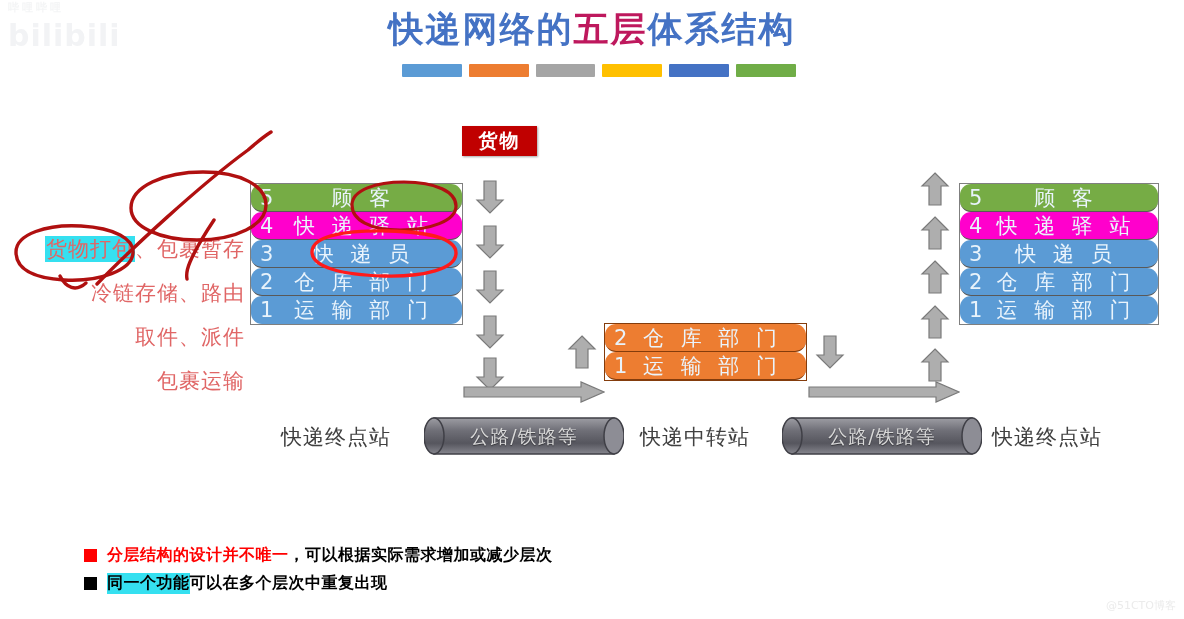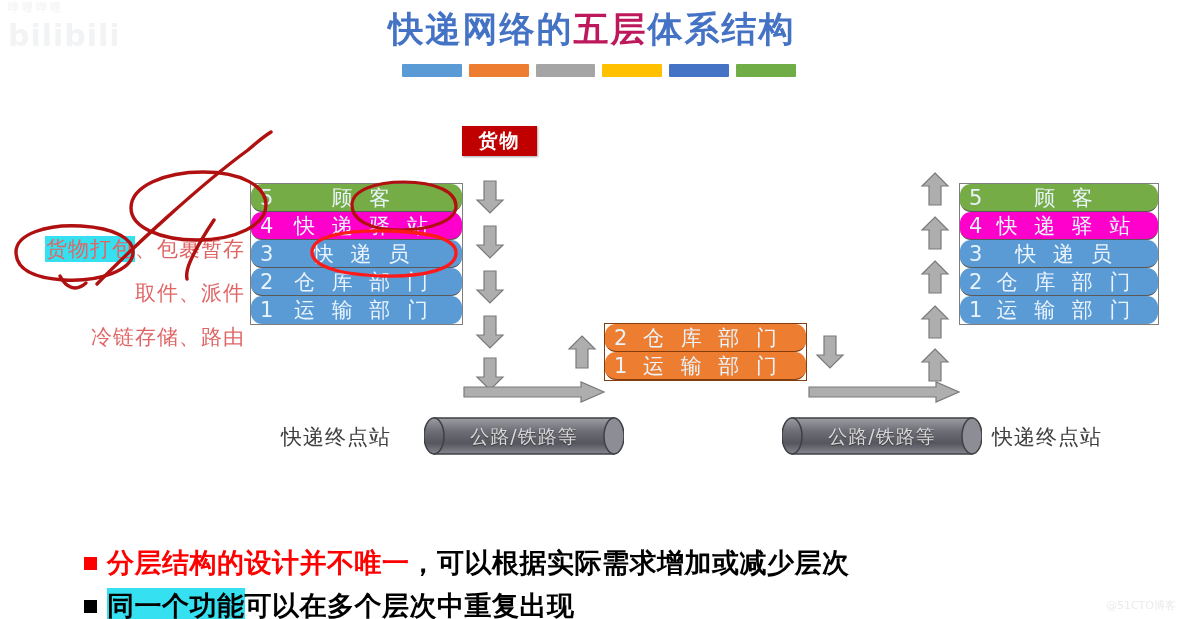--- a/index.html
+++ b/index.html
@@ -97,21 +97,21 @@
   .pipe .plabel{
     position:absolute;left:0;top:0;width:200px;height:40px;line-height:40px;
     text-align:center;color:#d9d9d9;font-size:19px;letter-spacing:1px;
     font-family:"DejaVu Sans","Liberation Sans",sans-serif;
     text-shadow:0 1px 1px rgba(0,0,0,.45);
   }
 
   
   .bullets{position:absolute;left:84px;top:545px;width:900px;
     font-family:"DejaVu Sans","Liberation Sans",sans-serif;}
-  .bullet{display:flex;align-items:center;margin-bottom:7px;font-size:27px;font-weight:bold;letter-spacing:.5px;}
+  .bullet{display:flex;align-items:center;margin-bottom:7px;font-size:16px;font-weight:bold;letter-spacing:.5px;}
   .bullet .sq{width:13px;height:13px;margin-right:10px;flex:none;}
   .tx-red{color:#ff0000;}
   .tx-black{color:#000000;}
   .tx-cyan{background:#35e0f0;color:#000000;}
 
   
   .ann{position:absolute;left:0;top:0;width:1184px;height:619px;pointer-events:none;}
 </style>
 </head>
 <body>
@@ -134,22 +134,23 @@
       <span style="background: rgb(255, 192, 0);"></span>
       <span style="background: rgb(68, 114, 196);"></span>
       <span style="background: rgb(112, 173, 71);"></span>
     </div>
 
   <div class="goods">货物</div>
 
   <div class="left-labels" id="left-labels">
       <div class="ll"></div>
       <div class="ll"><span class="cyan">货物打包</span><span>、包裹暂存</span></div>
+      <div class="ll">冷链存储、路由</div>
       <div class="ll">取件、派件</div>
-      <div class="ll">冷链存储、路由</div>
+      <div class="ll">包裹运输</div>
     </div>
 
   <div class="stack" id="stack-left">
       <div class="layer lv-green" style="background: rgb(118, 172, 69);">
         <span class="num">5</span>
         <span class="nm">顾  客</span>
       </div>
       <div class="layer lv-magenta" style="background: rgb(255, 0, 204);">
         <span class="num">4</span>
         <span class="nm">快 递 驿 站</span>
@@ -284,20 +285,21 @@
           <stop offset="70%" stop-color="#56565e"></stop>
             <stop offset="100%" stop-color="#86868e"></stop>
         </linearGradient>
       </defs>
       <rect x="10" y="2" width="180" height="36" fill="url(#pg1)" stroke="#3f3f46" stroke-width="1.5"></rect>
       <ellipse cx="10" cy="20" rx="10" ry="18" fill="url(#pg1)" stroke="#3f3f46" stroke-width="1.5"></ellipse>
       <ellipse cx="190" cy="20" rx="10" ry="18" fill="#8d8d95" stroke="#3f3f46" stroke-width="1.5"></ellipse>
     </svg>
     <div class="plabel">公路/铁路等</div>
   </div>
+  <div class="station" style="left:640px;top:423px;">快递中转站</div>
   <div class="pipe" style="left:782px;top:416px;">
     <svg viewBox="0 0 200 40" preserveAspectRatio="none">
       <defs>
         <linearGradient id="pg2" x1="0" y1="0" x2="0" y2="1">
           <stop offset="0%" stop-color="#9d9da3"></stop>
             <stop offset="35%" stop-color="#6f6f77"></stop>
           <stop offset="70%" stop-color="#56565e"></stop>
             <stop offset="100%" stop-color="#86868e"></stop>
         </linearGradient>
       </defs>

